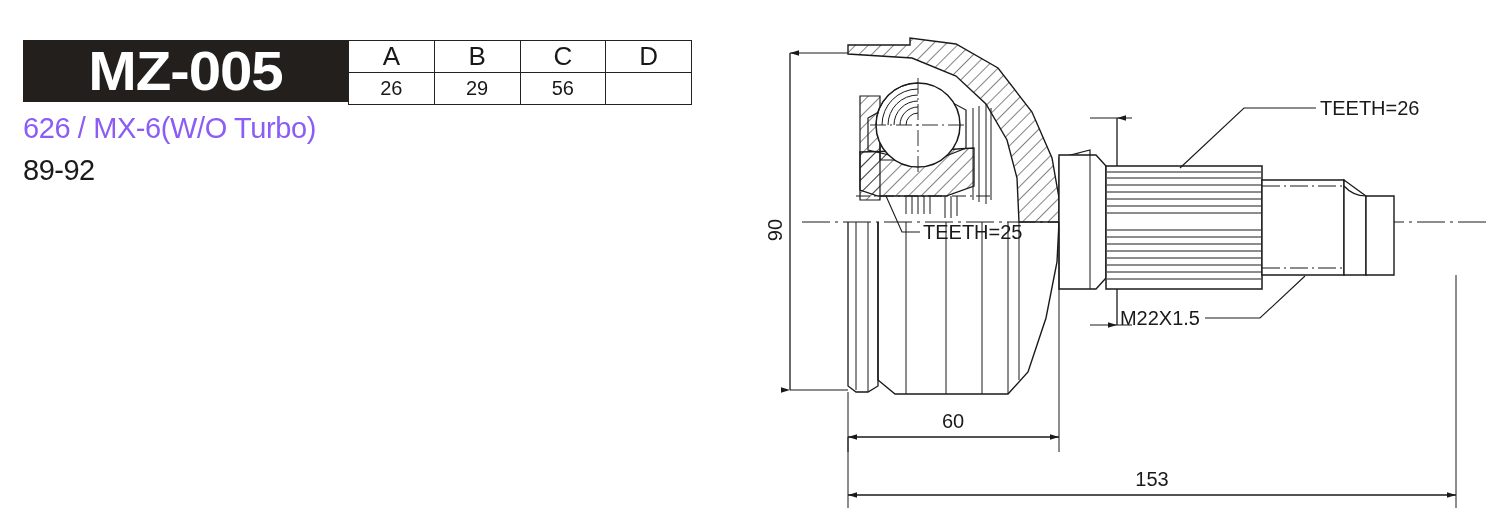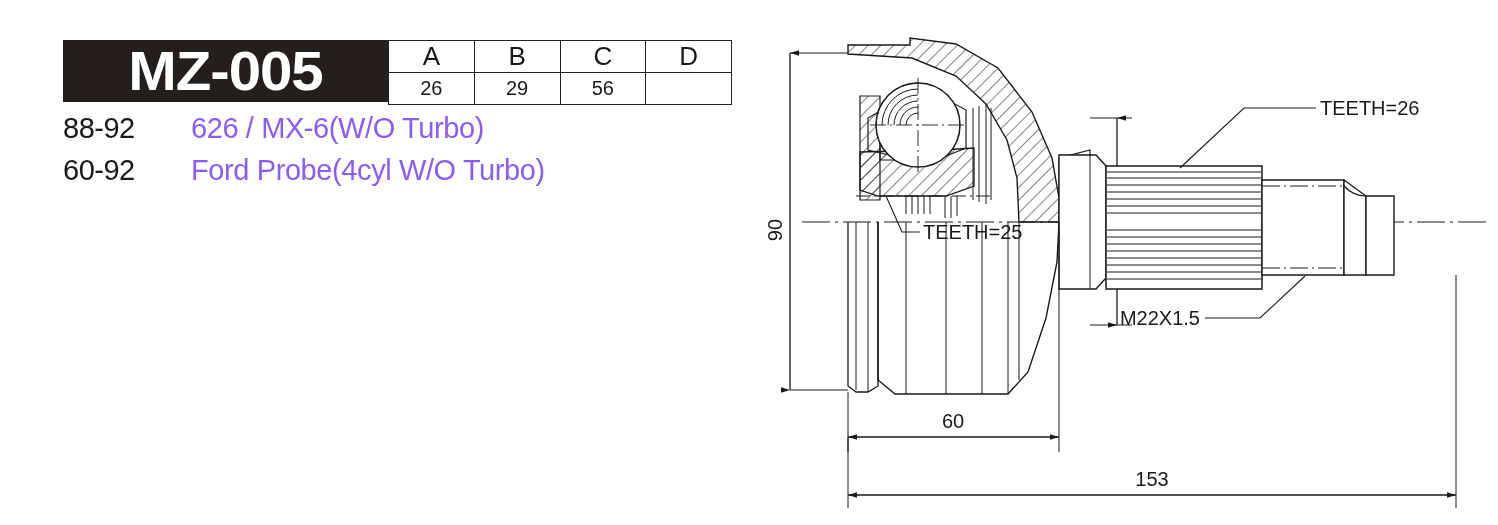--- a/index.html
+++ b/index.html
@@ -21,21 +21,20 @@
     height: 525px;
   }
 
   
   .info-panel {
     position: absolute;
     left: 0;
     top: 0;
     width: 760px;
     height: 525px;
-    margin-left: 40px;
   }
   .part-code-box {
     position: absolute;
     left: 23px;
     top: 40px;
     width: 325px;
     height: 62px;
     background: #231f1c;
     display: flex;
     align-items: center;
@@ -154,26 +153,24 @@
         <td>26</td>
         <td>29</td>
         <td>56</td>
         <td></td>
       </tr>
     </tbody>
       </table>
 
     <div class="app-list">
       <div class="app-row">
-        <span class="app-years">88-92</span>
         <span class="app-desc">626 / MX-6(W/O Turbo)</span>
       </div>
       <div class="app-row">
-        <span class="app-years">60-92</span>
-        <span class="app-desc">Ford Probe(4cyl W/O Turbo)</span>
+        <span class="app-years">89-92</span>
       </div>
     </div>
   </div>
 
   <div class="drawing-panel">
     <svg class="drawing-svg" viewBox="0 0 738 525">
       <defs>
         <marker id="arrUp" markerWidth="10" markerHeight="10" refX="5" refY="9" orient="auto" markerUnits="userSpaceOnUse">
           <path d="M5,9 L2.2,0 L7.8,0 Z" fill="#1a1a1a"></path>
         </marker>

